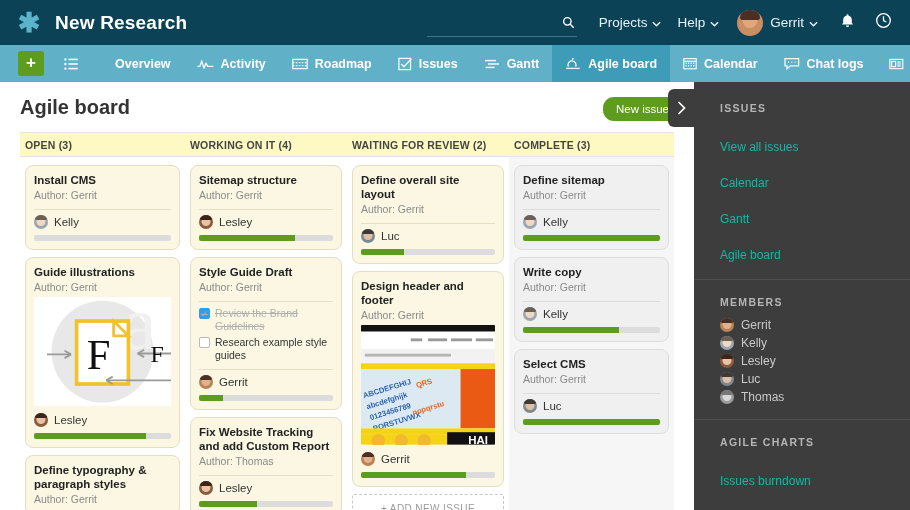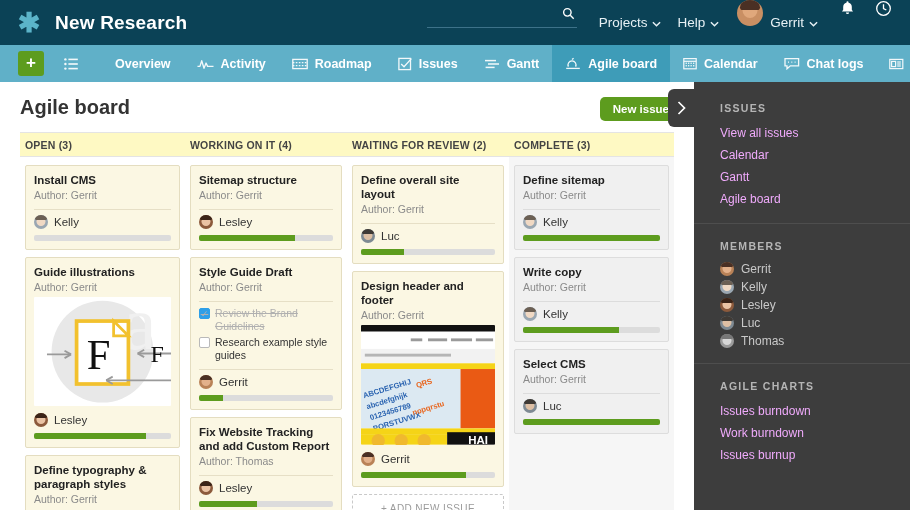--- a/index.html
+++ b/index.html
@@ -22,21 +22,21 @@
     margin-left: 16px; width: 26px; height: 26px;
     color: #5bb4c9; font-size: 27px; line-height: 26px; text-align: center;
     font-weight: bold;
   }
   .app-title {
     margin-left: 13px; color: #ffffff; font-size: 19px; font-weight: bold;
     letter-spacing: 0.2px;
   }
   .topbar-right {
     position: absolute; right: 0; top: 0; height: 45px;
-    display: flex; 
+    display: flex; align-items: center;
   }
   .search-wrap {
     position: relative; width: 150px; height: 28px;
     margin-right: 6px; display: flex; align-items: flex-end;
   }
   .search-input {
     width: 150px; background: transparent; border: none;
     border-bottom: 1px solid #3d7289;
     color: #cfe4ec; font-size: 12px; padding: 0 22px 3px 2px;
     outline: none; font-family: "Liberation Sans", sans-serif;
@@ -94,22 +94,22 @@
     position: absolute; top: 82px; left: 0; width: 694px; height: 428px;
     background: #ffffff; overflow: hidden;
   }
   .page-head {
     position: relative; height: 50px; padding: 0 20px;
     display: flex; align-items: center;
   }
   .page-title { font-size: 20px; color: #333333; font-weight: bold; }
   .new-issue-btn {
     position: absolute; right: 12px; top: 15px;
-    background: #5d9c1e; color: #ffffff; font-size: 11.5px; font-weight: bold;
-    padding: 6px 13px; border-radius: 5px; cursor: pointer; border: none;
+    background: #5d9c1e; color: #ffffff; font-size: 11.5px; font-weight: normal;
+    padding: 6px 13px; border-radius: 11px; cursor: pointer; border: none;
     font-family: "Liberation Sans", sans-serif;
   }
   .sidebar-toggle {
     position: absolute; right: 0; top: 7px; width: 26px; height: 38px;
     background: #3d3d3d; border-radius: 6px 0 0 6px;
     display: flex; align-items: center; justify-content: center;
     color: #ffffff; cursor: pointer; z-index: 8; font-size: 14px;
   }
   .col-heads {
     display: flex; background: #fef9c3; border-top: 1px solid #e4e4e4;
@@ -120,21 +120,21 @@
   .col-head {
     font-size: 10.5px; color: #444444; font-weight: bold;
     letter-spacing: .2px; display: flex; align-items: center; padding-left: 5px;
   }
   .board { display: flex; margin: 8px 20px 0 20px; align-items: flex-start; }
   .board-col { padding: 0 5px; }
   .board-col.complete { background: #f6f6f6; padding-top: 8px; margin-top: -8px; min-height: 428px;}
 
   .card {
     background: #fbf7e3; border: 1px solid #e4ddc0;
-    border-radius: 2px; padding: 7px 8px 8px 8px; margin-bottom: 7px;
+    border-radius: 8px; padding: 7px 8px 8px 8px; margin-bottom: 7px;
   }
   .card.done { background: #f0f0f0; border-color: #dddddd; }
   .card-title {
     font-size: 11.5px; color: #222222; font-weight: bold; line-height: 14px;
     margin-bottom: 1px;
   }
   .card-author { font-size: 10.5px; color: #8a8a8a; line-height: 14px; }
   .card-sep { border-top: 1px solid #e6dfc6; margin: 7px 0 5px 0; }
   .card.done .card-sep { border-top-color: #dcdcdc; }
   .card-assignee {
@@ -180,22 +180,23 @@
   
   .rsidebar {
     position: absolute; top: 82px; right: 0; width: 216px; height: 428px;
     background: #3d3d3d; padding: 16px 0 0 0; overflow: hidden;
   }
   .sb-head {
     color: #b5b5b5; font-size: 10.5px; font-weight: bold; letter-spacing: 1.3px;
     padding: 4px 0 8px 26px;
   }
   .sb-link {
-    color: #f0abfc; font-size: 12px; padding: 4px 0 4px 26px; cursor: pointer;
+    color: #14b8a6; font-size: 12px; padding: 4px 0 4px 26px; cursor: pointer;
     line-height: 14px;
+    margin-top: 14px;
   }
   .sb-divider { border-top: 1px solid #4e4e4e; margin: 13px 0 12px 0; }
   .sb-member {
     display: flex; align-items: center; gap: 7px; color: #c9c9c9;
     font-size: 12px; padding: 2px 0 2px 26px; cursor: pointer;
   }
 </style>
 </head>
 <body>
 

